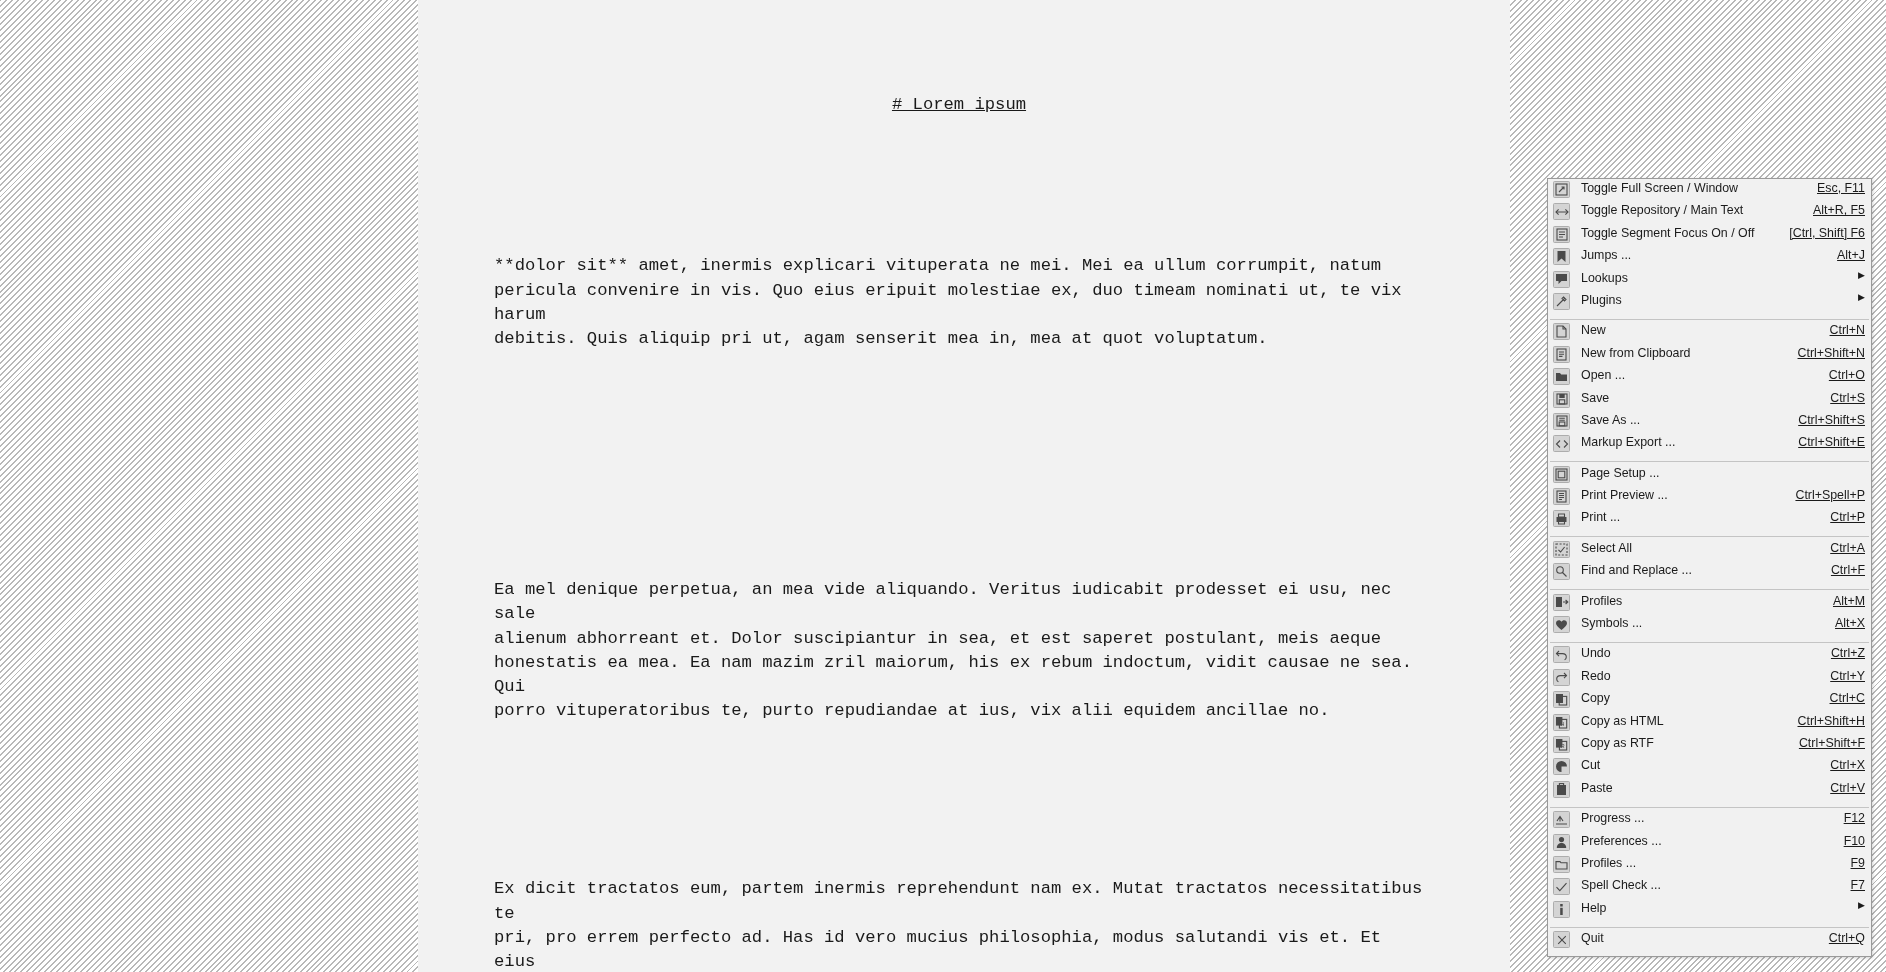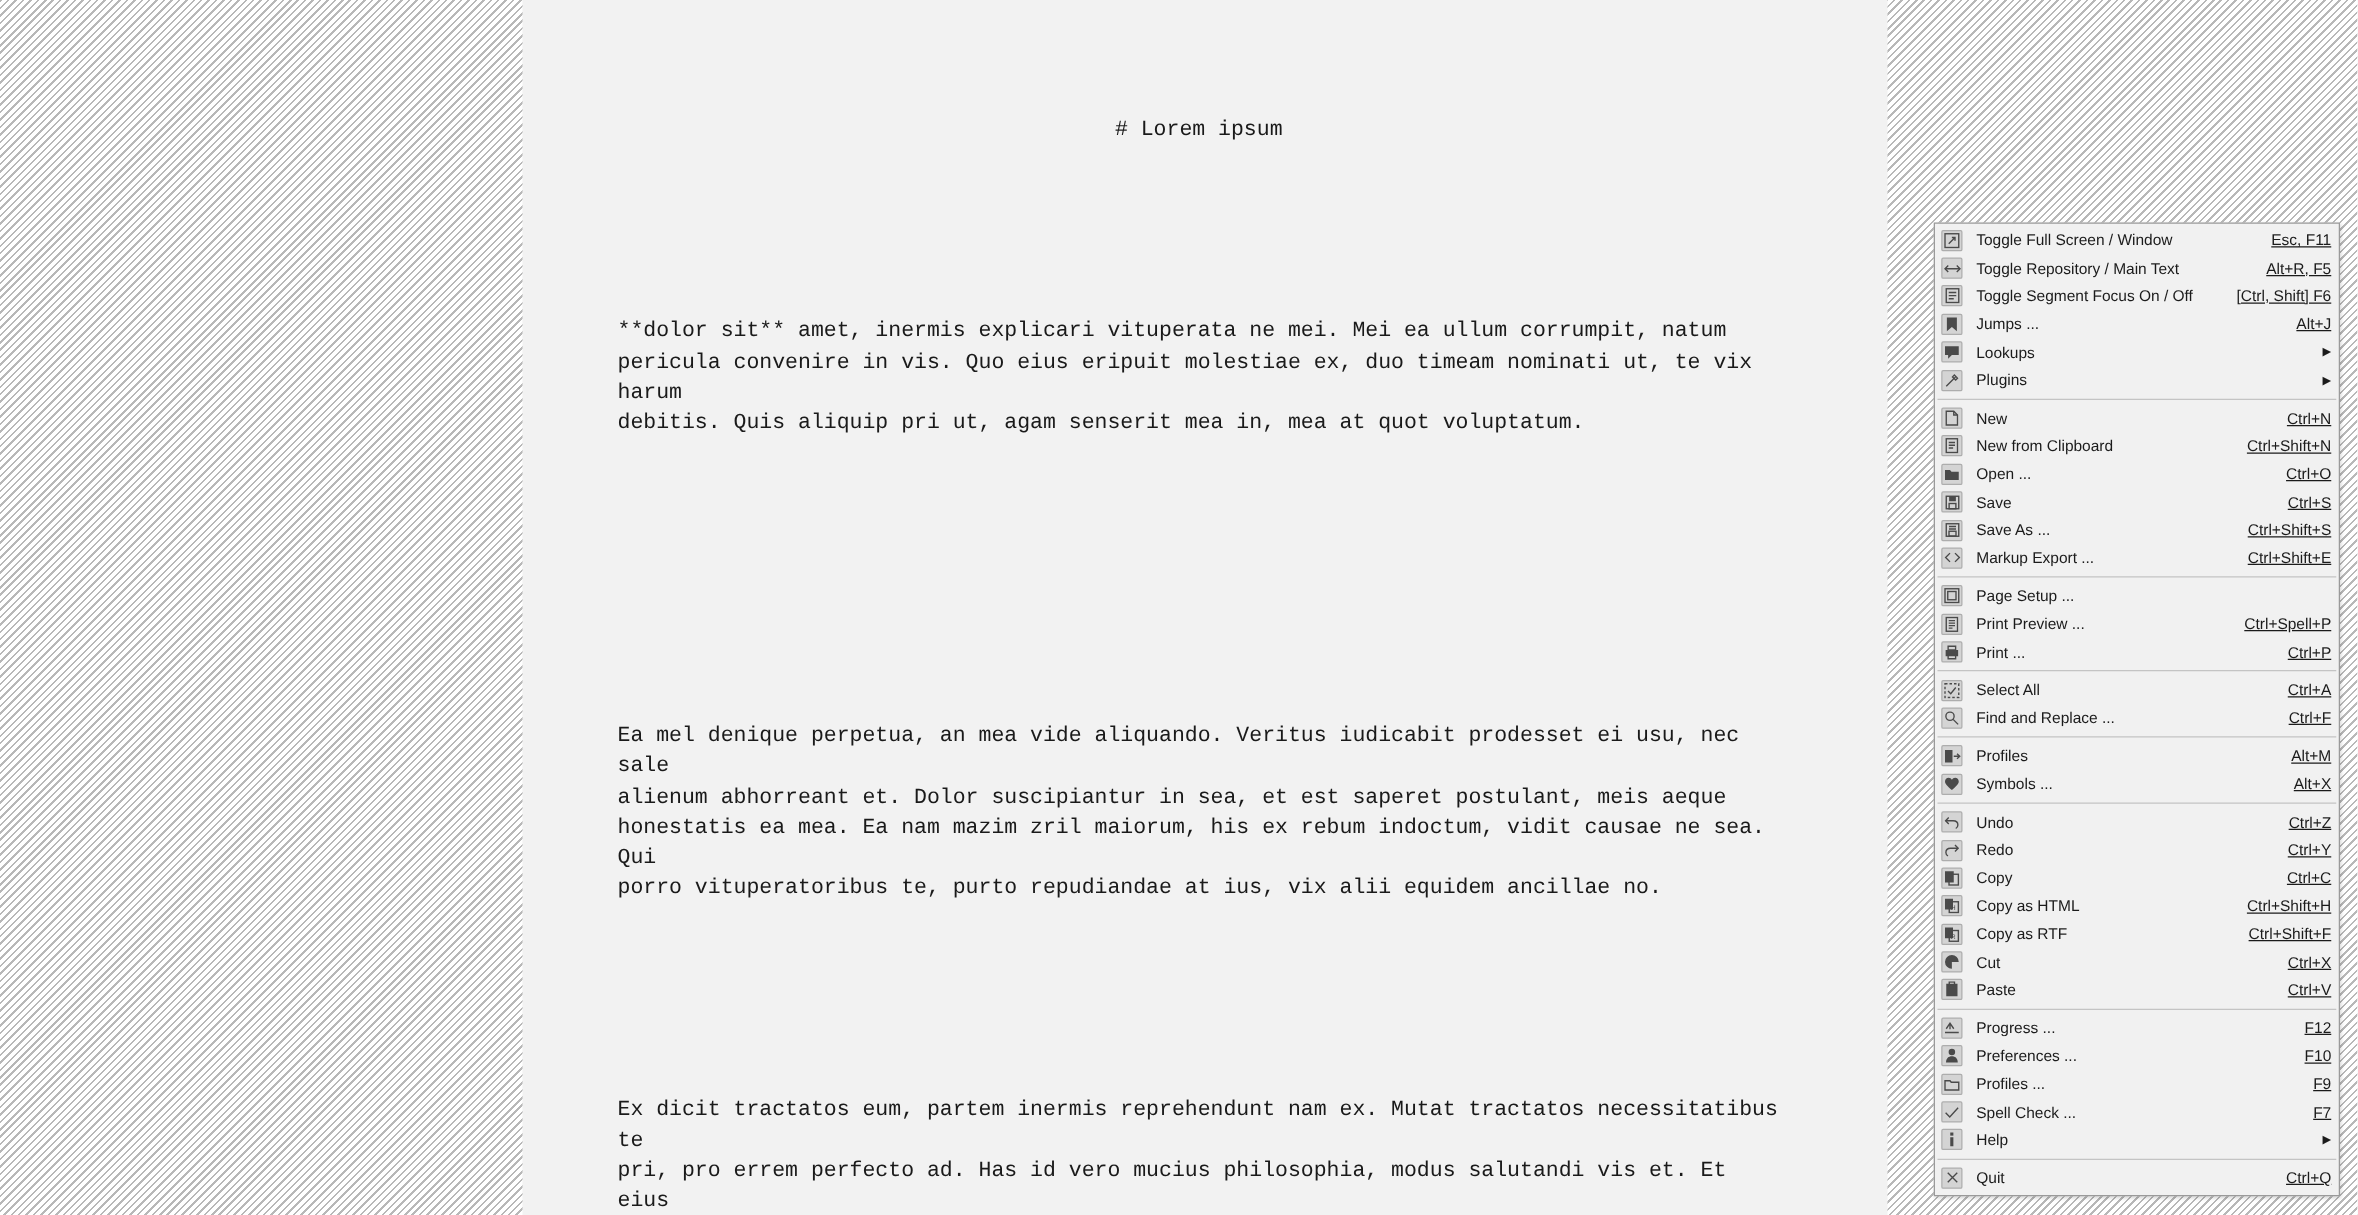--- a/index.html
+++ b/index.html
@@ -31,20 +31,21 @@
     left: 60px; top: 44px;
     width: 962px;
     font-family: "Liberation Mono", "DejaVu Sans Mono", monospace;
     font-size: 17.2px;
     line-height: 24.3px;
     color: #1a1a1a;
     white-space: pre-wrap;
   }
   .doc-heading {
     text-align: center;
+    text-decoration: underline;
     margin: 0 0 0 0;
   }
   .doc-para {
     margin: 16px;
     white-space: pre-wrap;
   }
   .doc-gap { height: 24.3px; }
 
   
   #status-bar {
@@ -75,21 +76,21 @@
     box-sizing: border-box;
     padding: 2px 0 2px 0;
     font-size: 12.4px;
     color: #1b1b1b;
     box-shadow: 1px 1px 3px rgba(0,0,0,0.18);
   }
   .menu-item {
     position: relative;
     height: 22.4px;
     display: flex;
-    align-items: center;
+    align-items: flex-start;
     padding: 0 6px 0 5px;
     box-sizing: border-box;
   }
   .mi-icon {
     width: 17px; height: 17px;
     flex: 0 0 17px;
     background: #d4d4d4;
     border: 1px solid #adadad;
     border-radius: 1.5px;
     margin-right: 11px;

